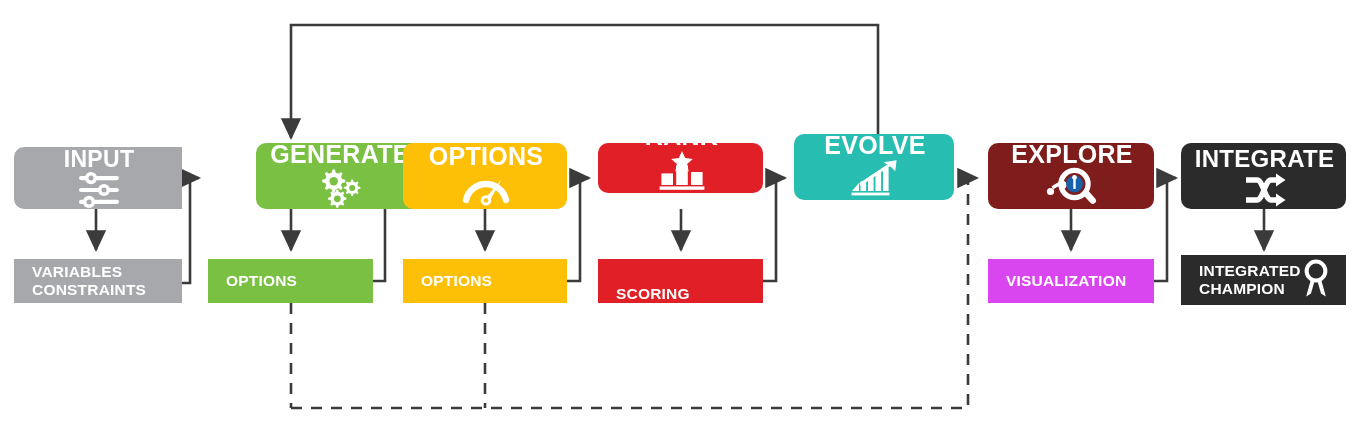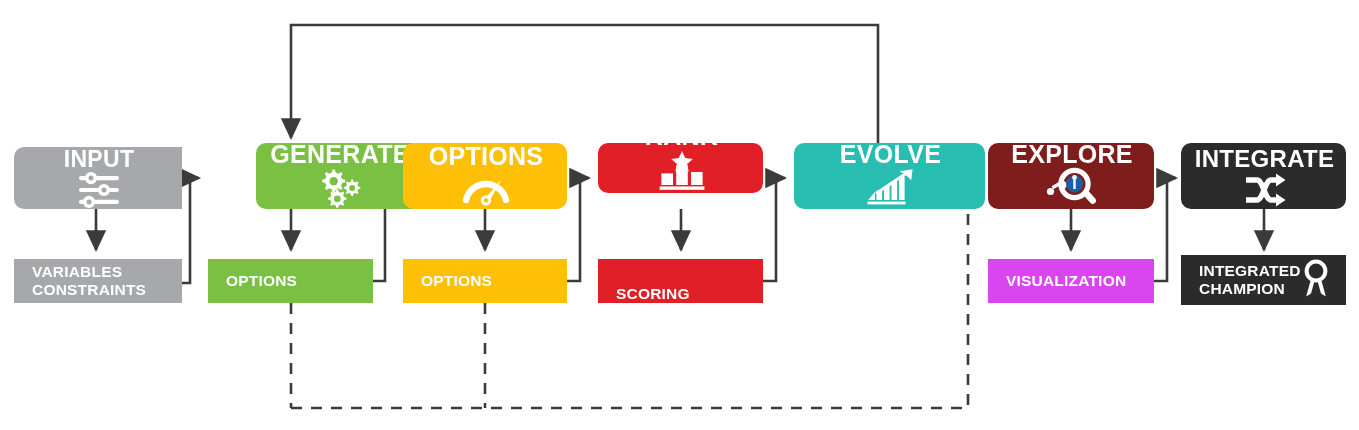--- a/index.html
+++ b/index.html
@@ -147,21 +147,21 @@
           <rect x="35" y="23" width="11.6" height="13"></rect>
           <rect x="3.6" y="37.4" width="44.8" height="3.4"></rect>
         </g>
       </svg>
     </span>
   </div>
   <div class="sub-box red-sub" style="left:598px;top:259px;width:165px;height:44px;align-items:flex-end;">
     <span class="sub-title">SCORING</span>
   </div>
 
-  <div class="main-box teal-main" style="left:794px;top:143px;width:191px;height:66px;">
+  <div class="main-box teal-main" style="left:794px;top:134px;width:160px;height:66px;">
     <span class="title">EVOLVE</span>
     <span class="ico">
       <svg width="50" height="42" viewBox="0 0 50 42">
         <g fill="#fff">
           <path d="M2,33 L9,25 L9,33 z"></path>
           <rect x="10.5" y="23.5" width="5.6" height="9.5"></rect>
           <rect x="18" y="19" width="5.6" height="14"></rect>
           <rect x="25.5" y="14" width="5.6" height="19"></rect>
           <rect x="33" y="9.5" width="5.6" height="23.5"></rect>
           <rect x="1.5" y="34.6" width="38" height="2.8"></rect>

